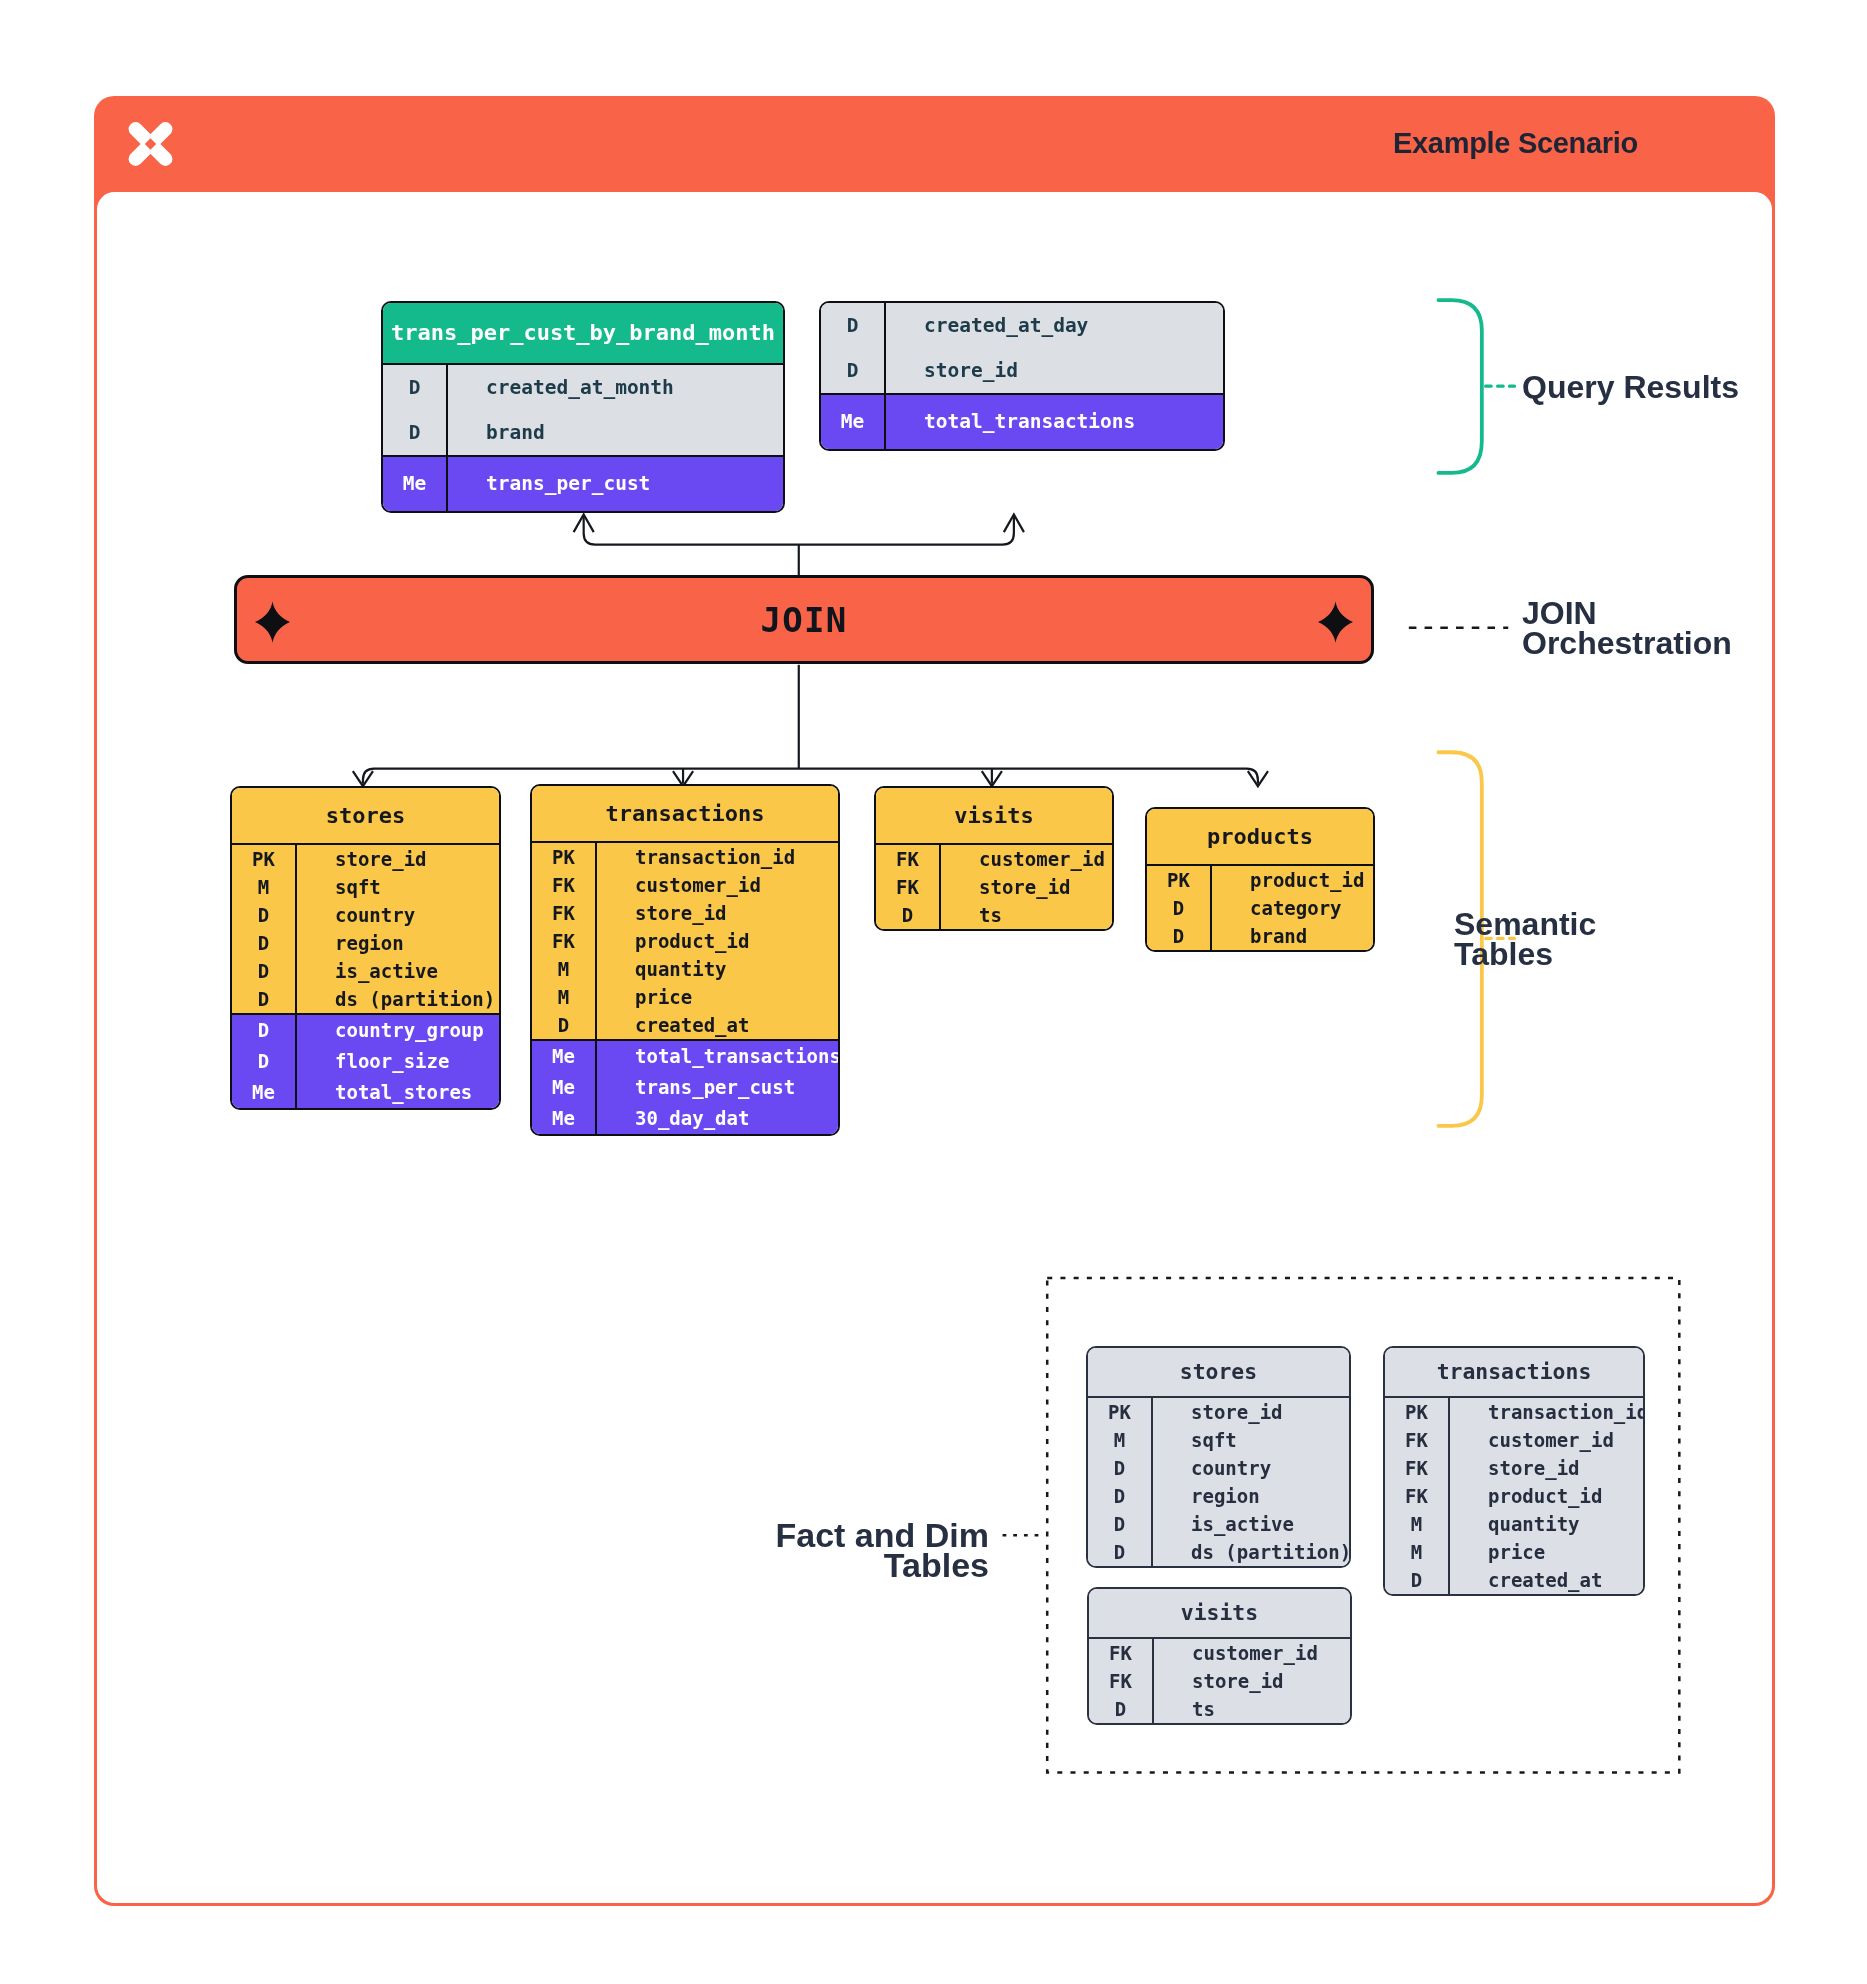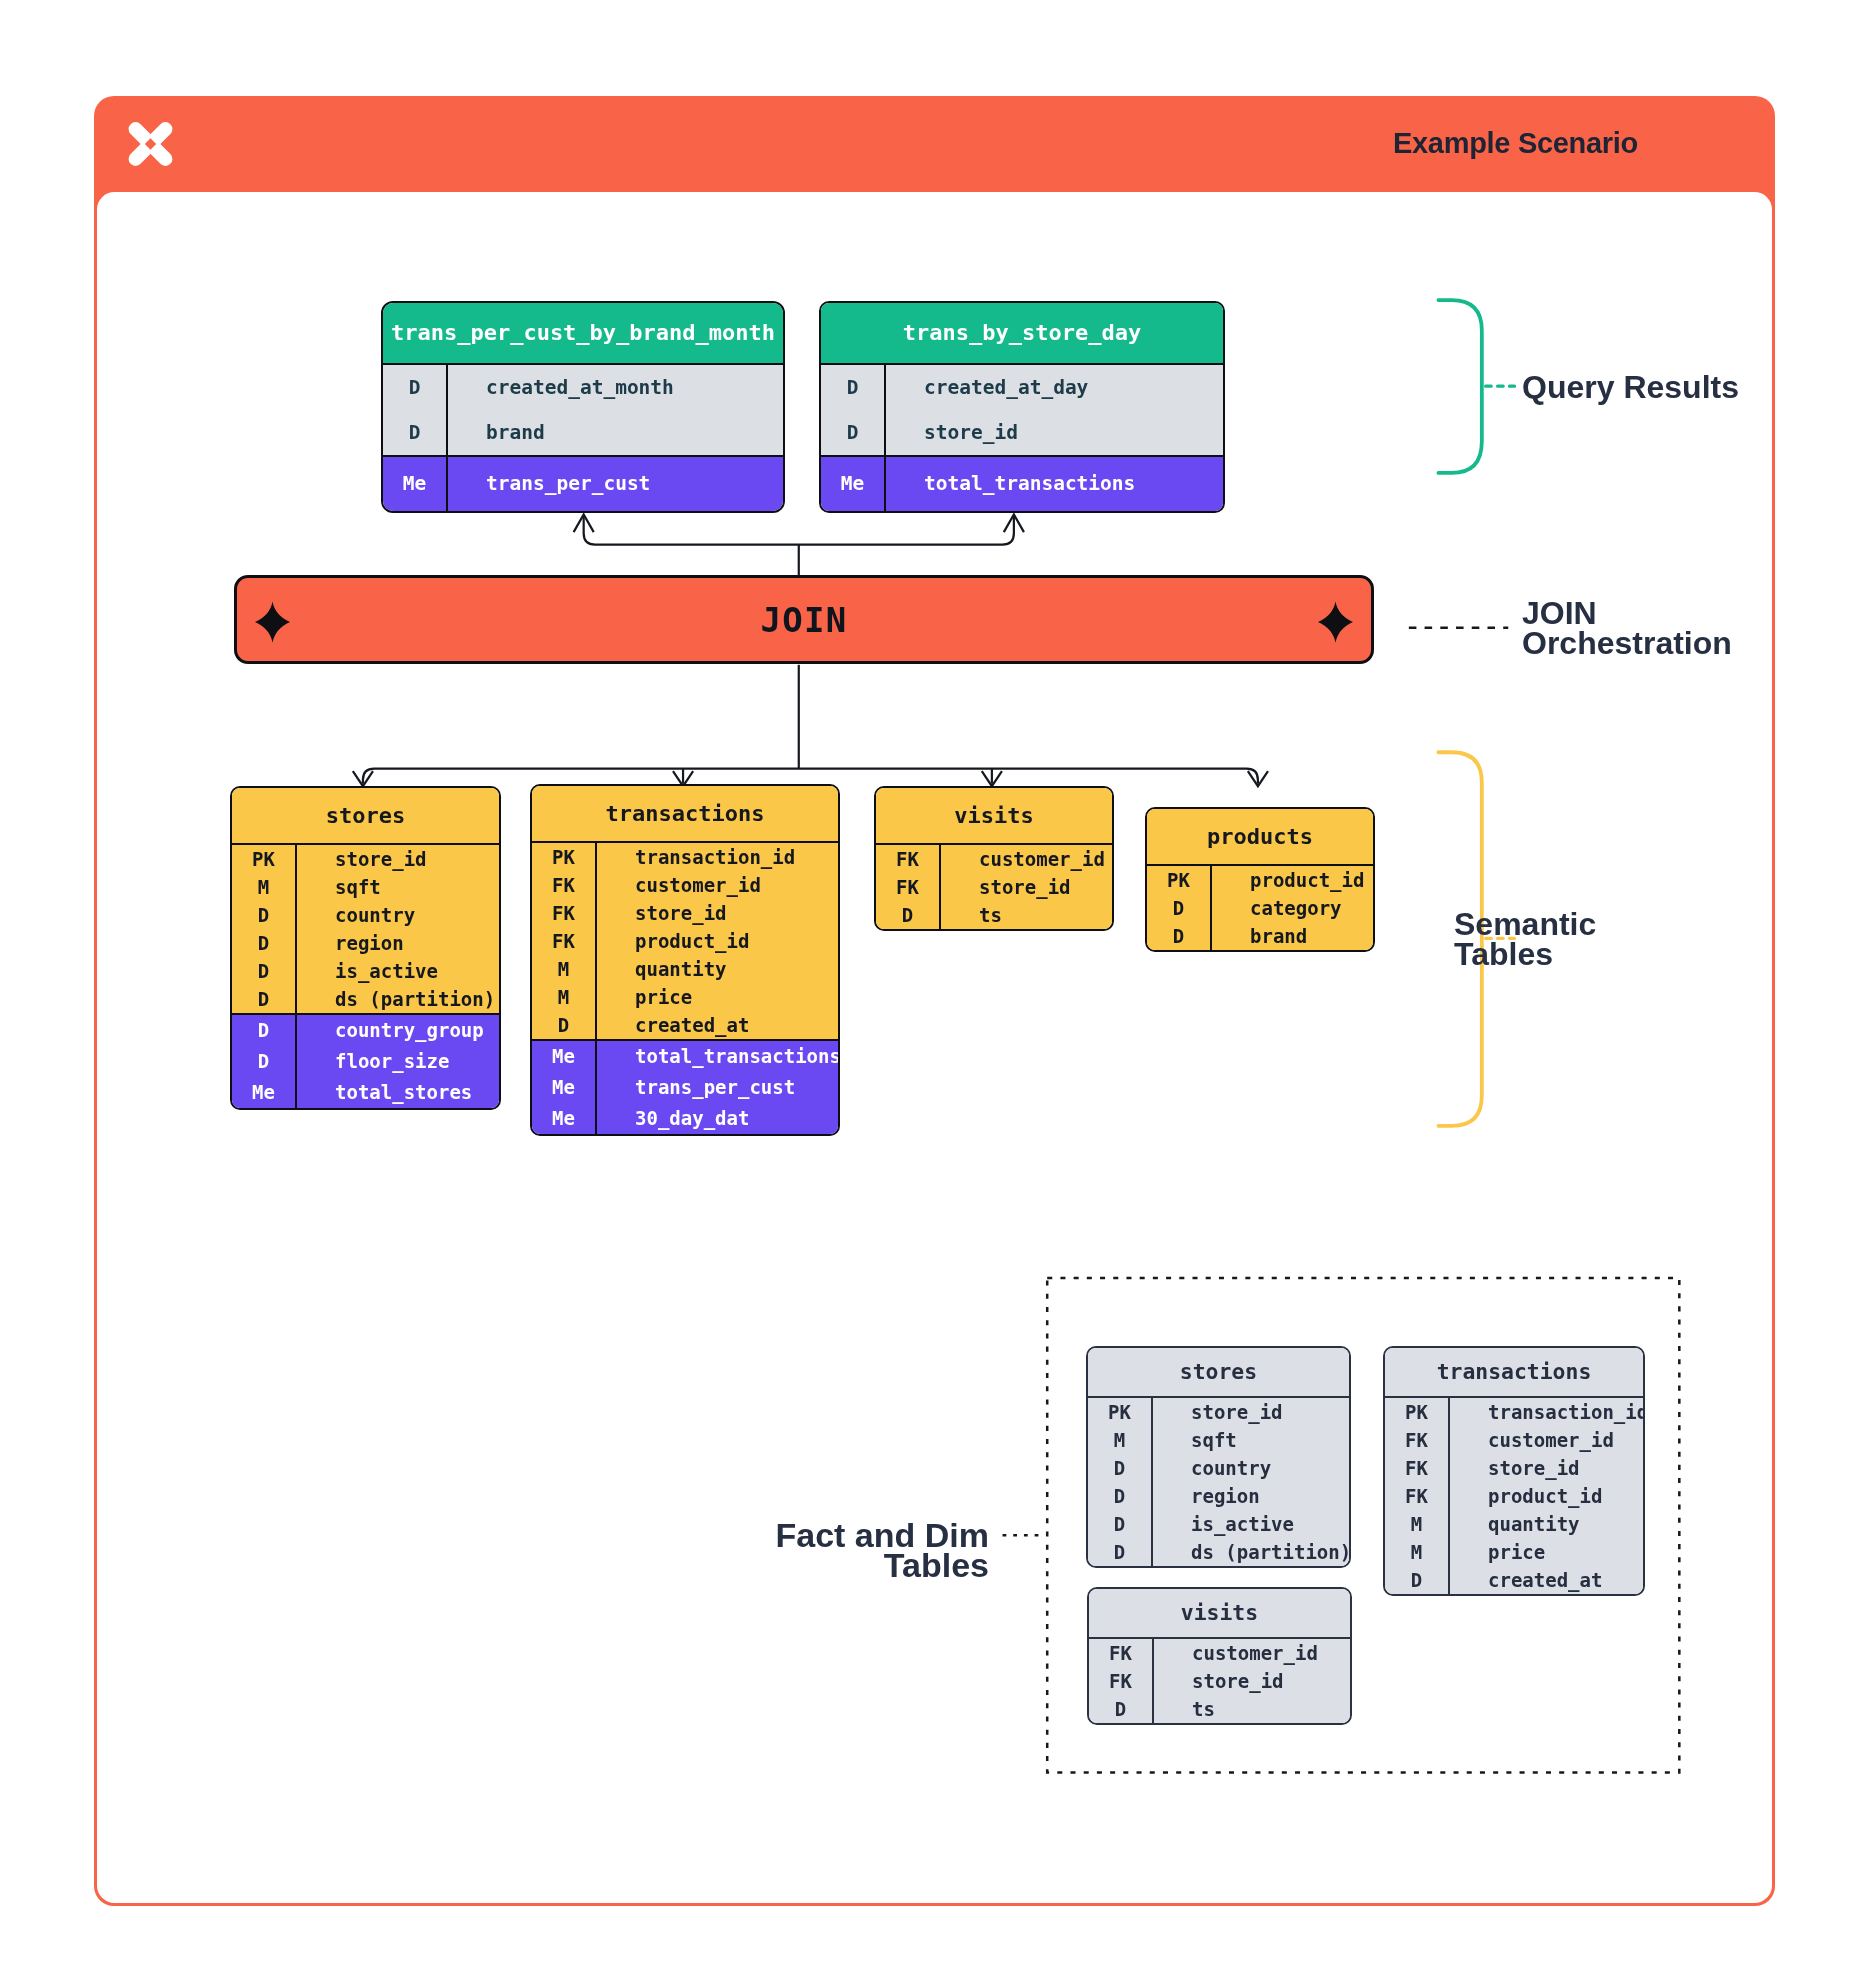--- a/index.html
+++ b/index.html
@@ -37,21 +37,21 @@
   .t-yellow .tbl-row{height:28px;line-height:28px;background:#FBC748;color:#15181E;font-size:19px;}
   .t-yellow .tbl-sec.metric .tbl-row{height:31px;line-height:31px;background:#6B49F2;color:#ffffff;}
 
   
   .t-gray{border-color:#2A3242;}
   .t-gray .tbl-head{background:#DCE0E6;color:#262E3F;height:48px;line-height:48px;font-size:21.4px;border-bottom-color:#2A3242;}
   .t-gray .tbl-row{height:28px;line-height:28px;background:#DCE0E6;color:#262E3F;font-size:19px;}
   .t-gray .tbl-key{border-right-color:#2A3242;}
 
   
-  #tbl-qr1{left:381px;top:301px;width:400px;border-radius:12px;}
+  #tbl-qr1{left:381px;top:301px;width:400px;}
   #tbl-qr2{left:819px;top:301px;width:402px;}
   #tbl-stores{left:230px;top:786px;width:267px;}
   #tbl-transactions{left:530px;top:784px;width:306px;}
   #tbl-visits{left:874px;top:786px;width:236px;}
   #tbl-products{left:1145px;top:807px;width:226px;}
   #tbl-nstores{left:1086px;top:1346px;width:261px;}
   #tbl-ntransactions{left:1383px;top:1346px;width:258px;}
   #tbl-nvisits{left:1087px;top:1587px;width:261px;}
 
   
@@ -146,21 +146,20 @@
         </div>
       </div>
       <div class="tbl-sec metric">
         <div class="tbl-row">
           <span class="tbl-key">Me</span>
           <span class="tbl-field">trans_per_cust</span>
         </div>
       </div>
     </div>
   <div id="tbl-qr2" class="tbl t-green">
-      <div class="tbl-head">trans_by_store_day</div>
       <div class="tbl-sec">
         <div class="tbl-row">
           <span class="tbl-key">D</span>
           <span class="tbl-field">created_at_day</span>
         </div>
         <div class="tbl-row">
           <span class="tbl-key">D</span>
           <span class="tbl-field">store_id</span>
         </div>
       </div>

